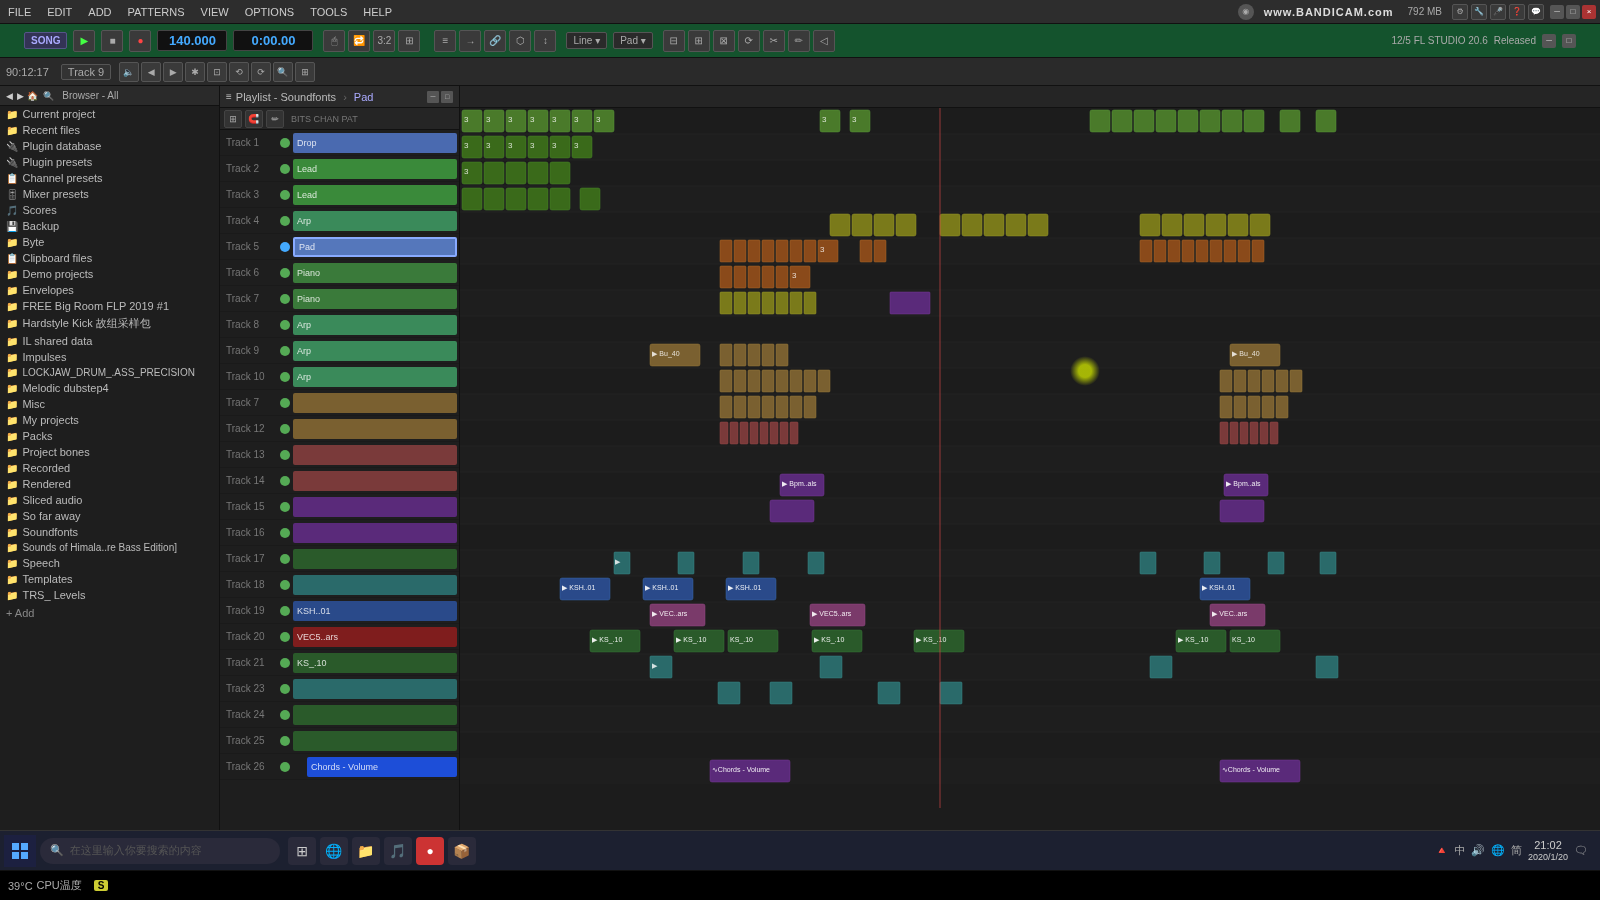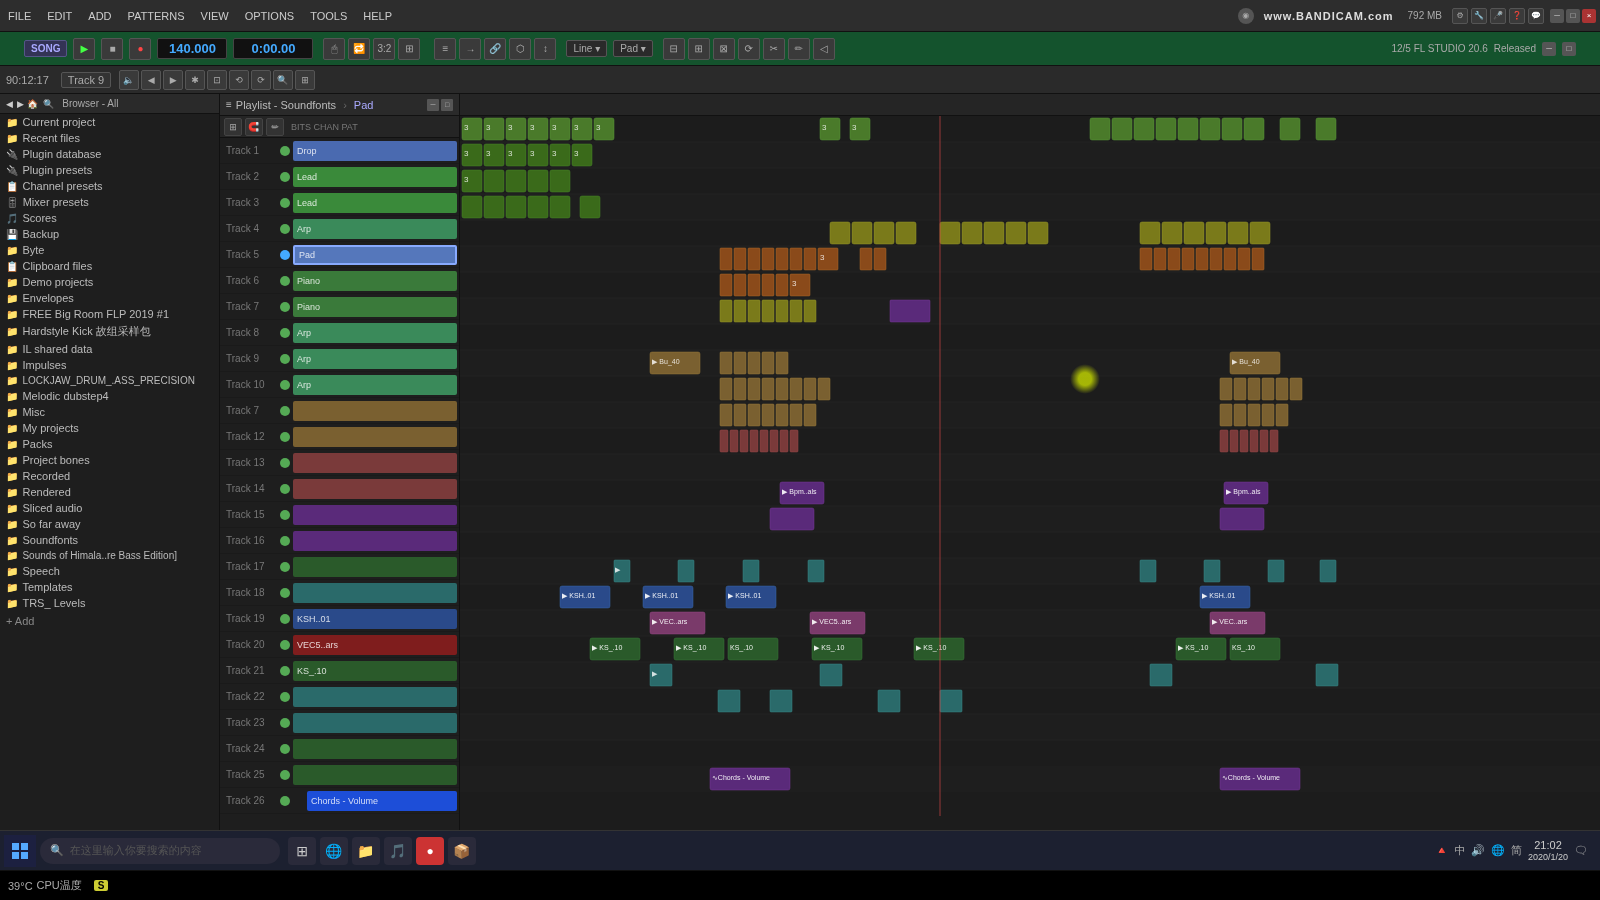--- a/index.html
+++ b/index.html
@@ -1,19 +1,19 @@
 <!DOCTYPE html>
 <html><head>
   <meta charset="utf-8">
   <style>
     * { margin: 0; padding: 0; box-sizing: border-box; }
     body { width: 1600px; height: 900px; overflow: hidden; background: #1a1a1a; font-family: 'Segoe UI', Arial, sans-serif; font-size: 11px; color: #ccc; }
 
     
-    #menubar { display: flex; align-items: center; background: #2d2d2d; height: 32px; padding: 0 4px; gap: 8px; border-bottom: 1px solid #111; }
+    #menubar { display: flex; align-items: center; background: #2d2d2d; height: 24px; padding: 0 4px; gap: 8px; border-bottom: 1px solid #111; }
     #menubar span { color: #ccc; font-size: 11px; cursor: pointer; padding: 2px 4px; }
 
     
     #transport { display: flex; align-items: center; background: #14532d; height: 34px; padding: 0 24px; gap: 6px; border-bottom: 1px solid #111; }
     .transport-btn { width: 22px; height: 22px; background: #3a3a3a; border: 1px solid #555; border-radius: 2px; display: flex; align-items: center; justify-content: center; cursor: pointer; font-size: 10px; color: #aaa; }
     .bpm-display { background: #111; color: #4af; font-size: 13px; font-weight: bold; padding: 2px 8px; border: 1px solid #444; border-radius: 2px; min-width: 70px; text-align: center; }
     .time-display { background: #111; color: #4af; font-size: 13px; font-weight: bold; padding: 2px 8px; border: 1px solid #444; border-radius: 2px; min-width: 80px; text-align: center; }
 
     
     #toolbar2 { display: flex; align-items: center; background: #2a2a2a; height: 28px; padding: 0 6px; gap: 4px; border-bottom: 1px solid #111; }
@@ -402,25 +402,20 @@
     </div>
     <div class="track-item">
       <span class="ti-num">Track 20</span>
       <div class="ti-led on"></div>
       <div class="ti-bar" style="background:#7f1d1d;">VEC5..ars</div>
     </div>
     <div class="track-item">
       <span class="ti-num">Track 21</span>
       <div class="ti-led on"></div>
       <div class="ti-bar" style="background:#2a5a2a;">KS_.10</div>
-    </div>
-    <div class="track-item">
-      <span class="ti-num">Track 22</span>
-      <div class="ti-led on"></div>
-      <div class="ti-bar" style="background:#2a6a6a;"></div>
     </div>
     <div class="track-item">
       <span class="ti-num">Track 23</span>
       <div class="ti-led on"></div>
       <div class="ti-bar" style="background:#2a6a6a;"></div>
     </div>
     <div class="track-item">
       <span class="ti-num">Track 24</span>
       <div class="ti-led on"></div>
       <div class="ti-bar" style="background:#2a5a2a;"></div>

